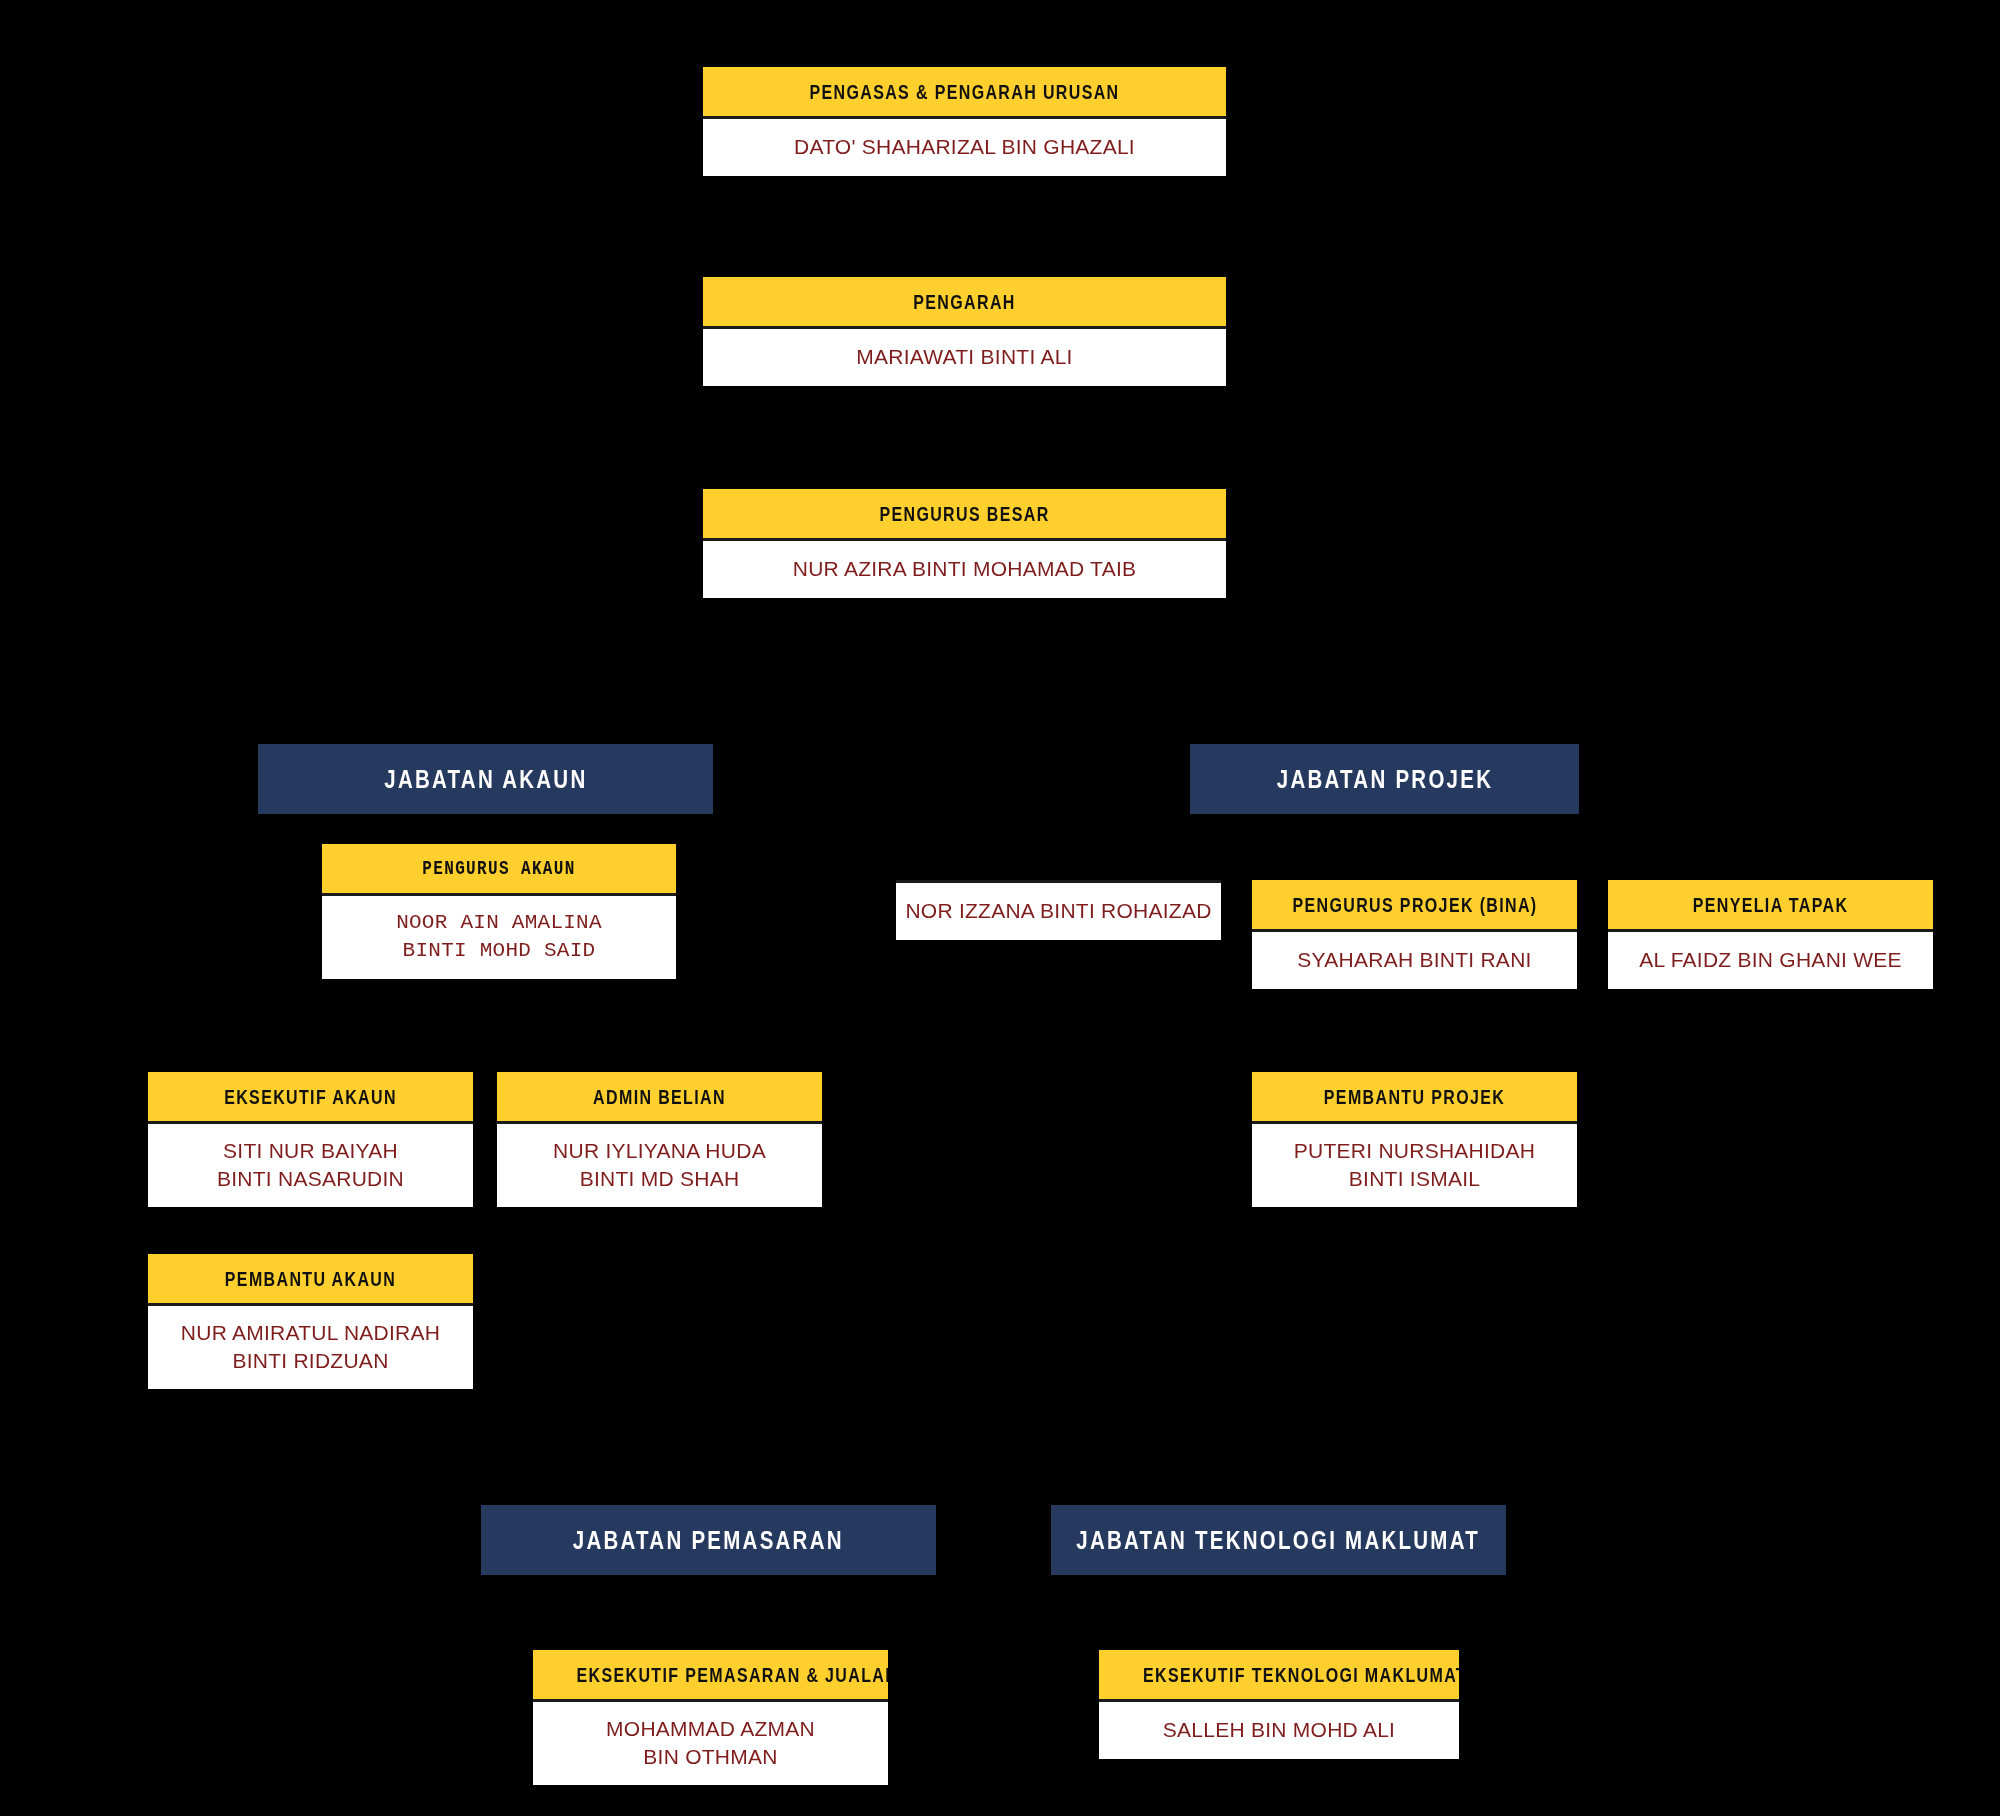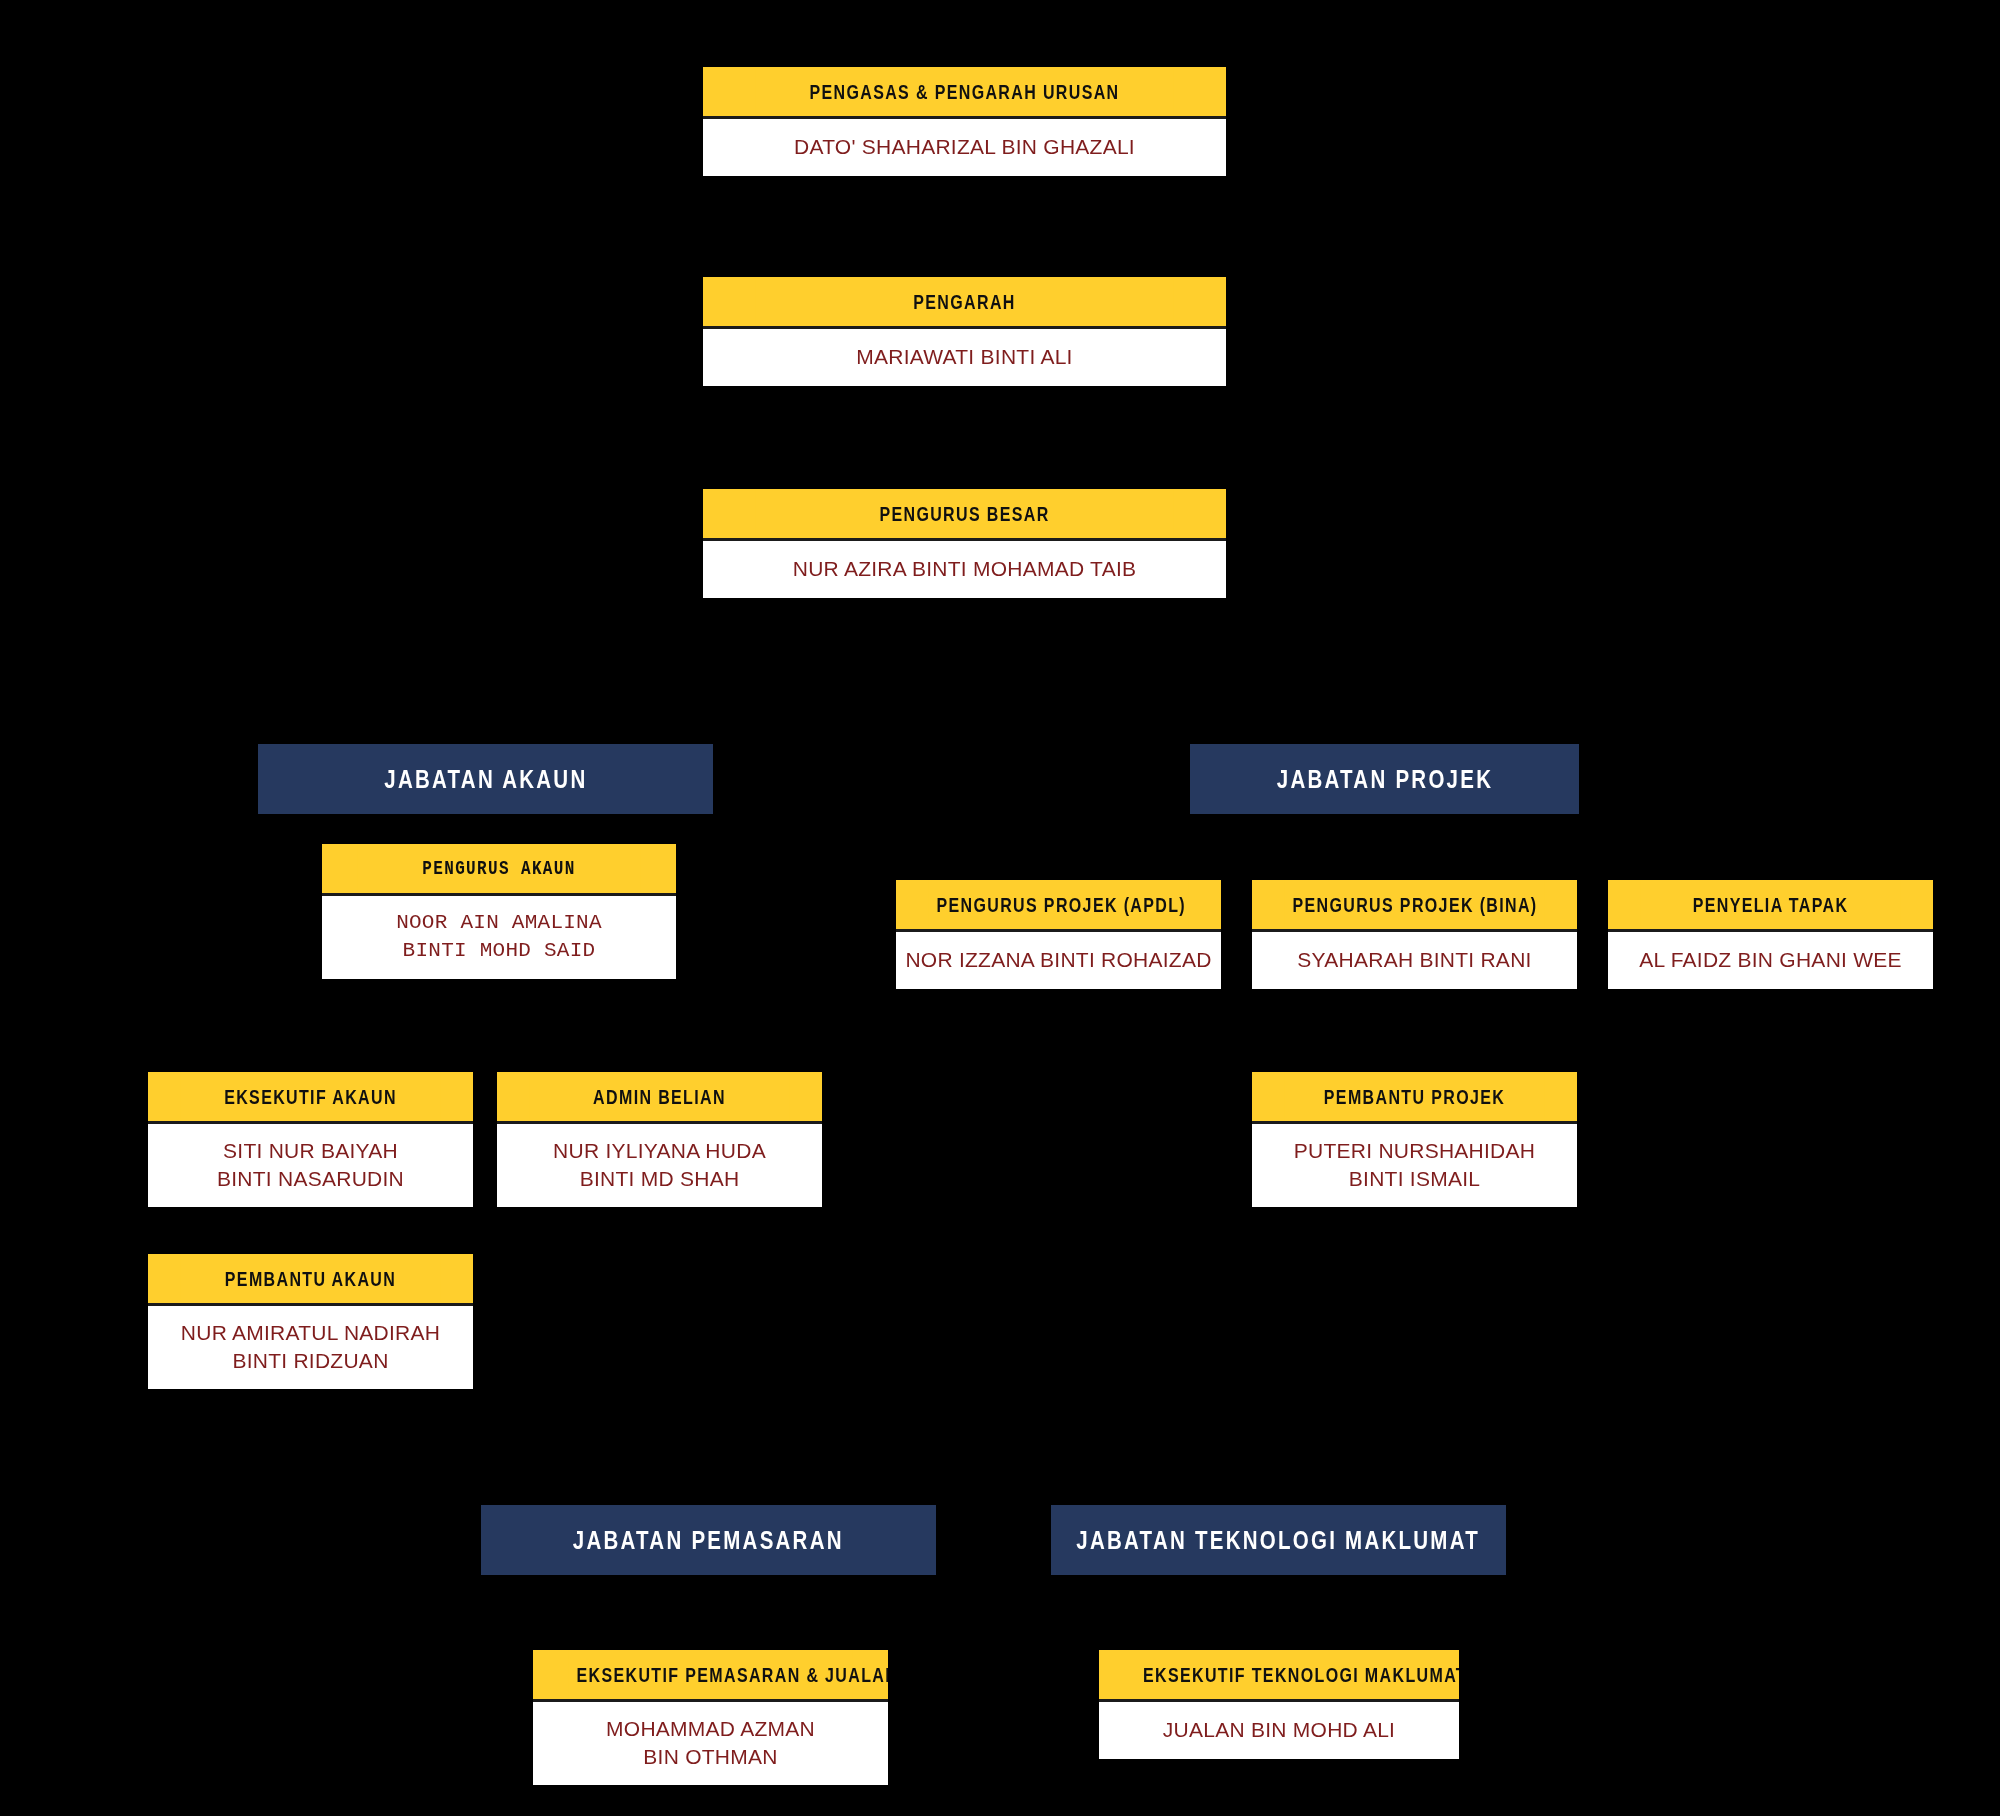--- a/index.html
+++ b/index.html
@@ -146,23 +146,20 @@
     </div>
     <div class="card-name two-line">NUR AMIRATUL NADIRAH
 BINTI RIDZUAN</div>
   </div>
 
   <div class="node dept-banner" style="left:1190px; top:744px; width:389px; height:70px;">
     <span>JABATAN PROJEK</span>
   </div>
 
   <div class="node" style="left:896px; top:880px; width:325px;">
-    <div class="card-title-wrap">
-      <div class="card-title">PENGURUS PROJEK (APDL)</div>
-    </div>
     <div class="card-name">NOR IZZANA BINTI ROHAIZAD</div>
   </div>
 
   <div class="node" style="left:1252px; top:880px; width:325px;">
     <div class="card-title-wrap">
       <div class="card-title">PENGURUS PROJEK (BINA)</div>
     </div>
     <div class="card-name">SYAHARAH BINTI RANI</div>
   </div>
 
@@ -195,16 +192,16 @@
   </div>
 
   <div class="node dept-banner" style="left:1051px; top:1505px; width:455px; height:70px;align-items:center;">
     <span>JABATAN TEKNOLOGI MAKLUMAT</span>
   </div>
 
   <div class="node" style="left:1099px; top:1650px; width:360px;">
     <div class="card-title-wrap">
       <div class="card-title">EKSEKUTIF TEKNOLOGI MAKLUMAT</div>
     </div>
-    <div class="card-name">JUALAN BIN MOHD ALI</div>
+    <div class="card-name">SALLEH BIN MOHD ALI</div>
   </div>
 
 </div>
 
 </body></html>

